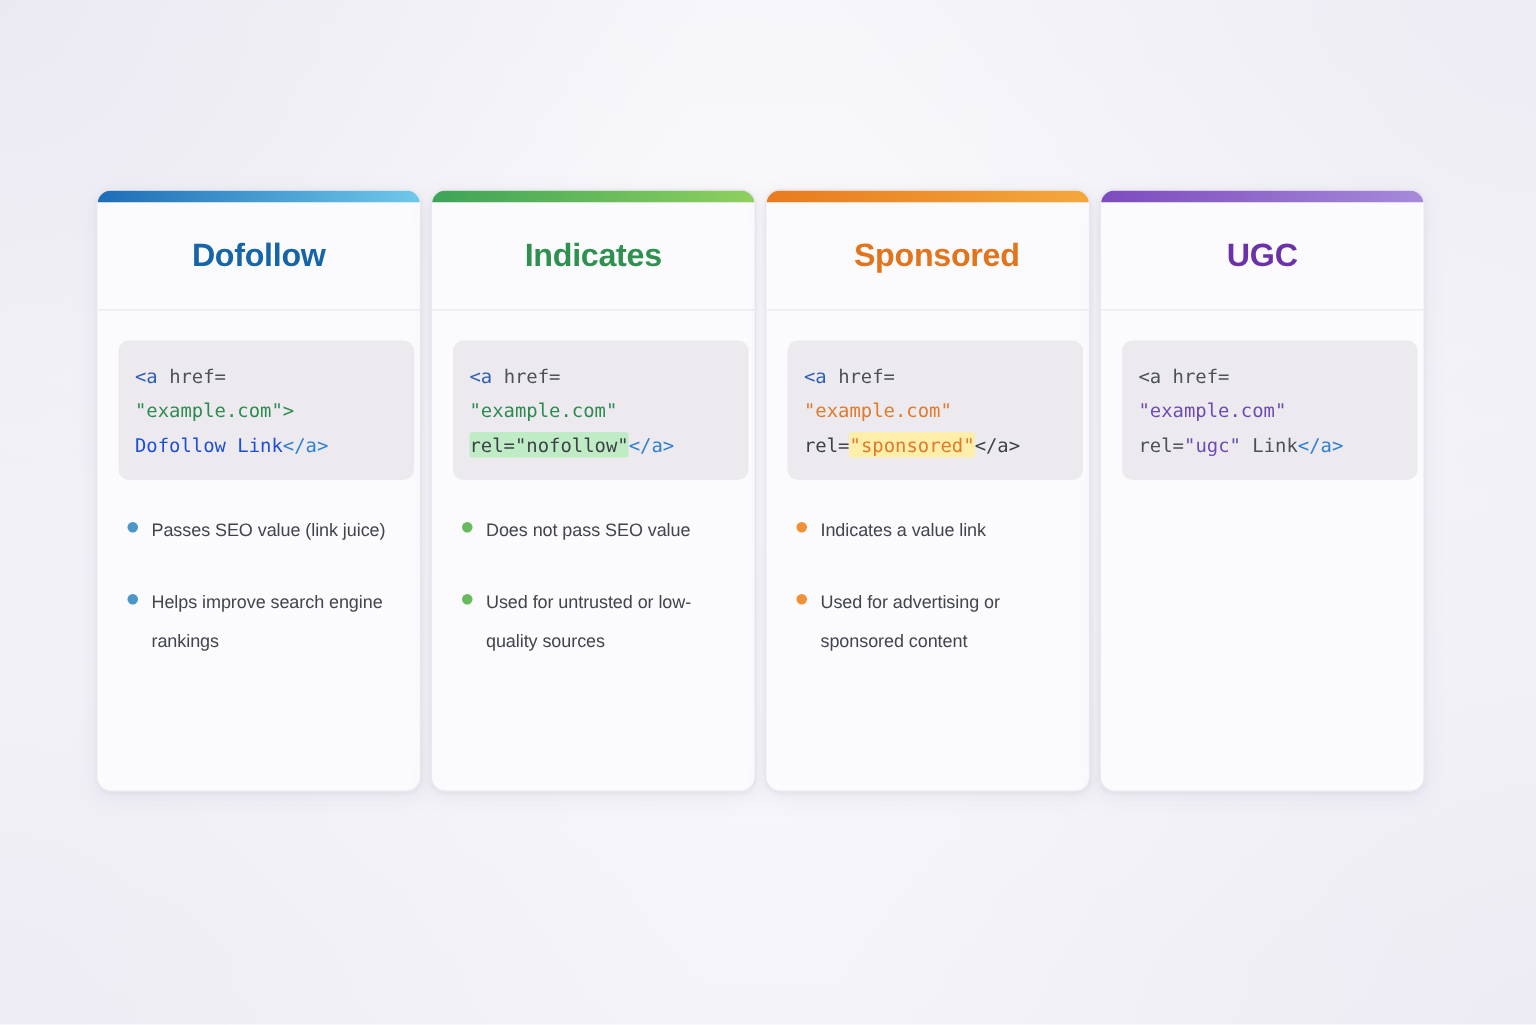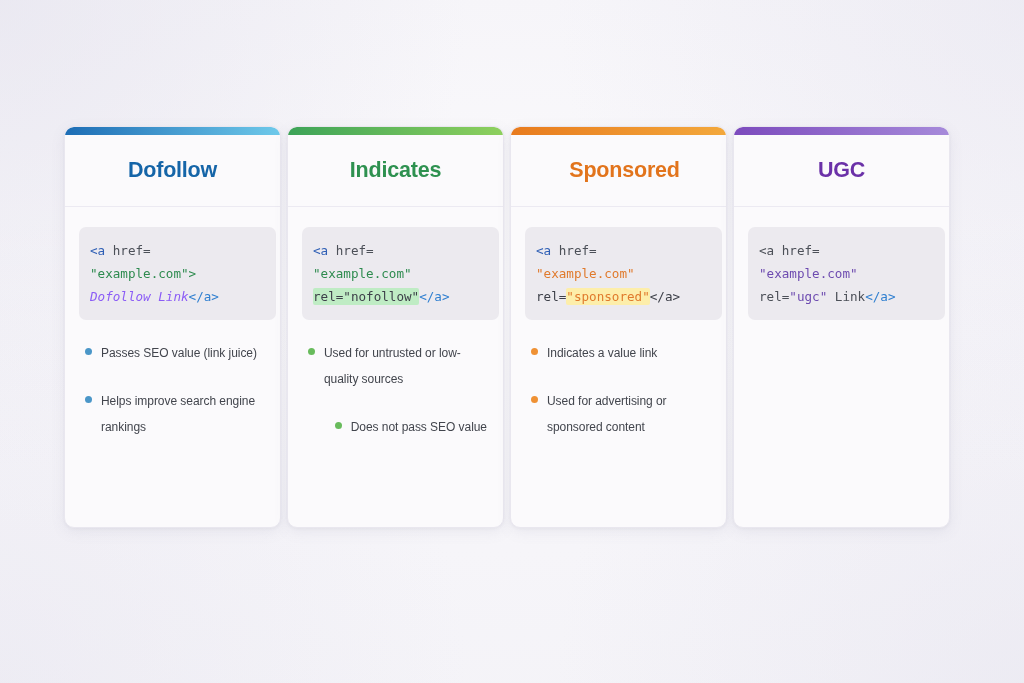--- a/index.html
+++ b/index.html
@@ -129,21 +129,21 @@
 <div id="board">
     <div class="card">
       <div class="accent-bar" style="background: linear-gradient(90deg, rgb(29, 109, 181) 0%, rgb(110, 201, 234) 100%);"></div>
       <div class="card-header">
         <div class="card-title" style="color: rgb(21, 101, 168);">Dofollow</div>
       </div>
       <div class="code-wrap">
         <div class="code-block">
           <span class="code-line"><span style="color: rgb(47, 95, 181);">&lt;a </span><span style="color: rgb(76, 80, 88);">href=</span></span>
           <span class="code-line"><span style="color: rgb(46, 139, 79);"> "example.com"&gt;</span></span>
-          <span class="code-line"><span style="color: #8b5cf6; font-style: italic;">Dofollow Link</span><span style="color: rgb(47, 127, 208);">&lt;/a&gt;</span></span>
+          <span class="code-line"><span style="color: #1d4ed8;">Dofollow Link</span><span style="color: rgb(47, 127, 208);">&lt;/a&gt;</span></span>
         </div>
       </div>
       <div class="features">
         <div class="feature">
           <span class="dot" style="background: rgb(74, 150, 200);"></span>
           <span class="feature-text">Passes SEO value (link juice)</span>
         </div>
         <div class="feature">
           <span class="dot" style="background: rgb(74, 150, 200);"></span>
           <span class="feature-text">Helps improve search engine rankings</span>
@@ -158,25 +158,25 @@
       <div class="code-wrap">
         <div class="code-block">
           <span class="code-line"><span style="color: rgb(47, 95, 181);">&lt;a </span><span style="color: rgb(76, 80, 88);">href=</span></span>
           <span class="code-line"><span style="color: rgb(46, 139, 79);"> "example.com"</span></span>
           <span class="code-line"><span class="hl" style="color: rgb(61, 64, 73); background: rgb(191, 236, 196);">rel="nofollow"</span><span style="color: rgb(47, 127, 208);">&lt;/a&gt;</span></span>
         </div>
       </div>
       <div class="features">
         <div class="feature">
           <span class="dot" style="background: rgb(104, 187, 92);"></span>
+          <span class="feature-text">Does not pass SEO value</span>
+        </div>
+        <div class="feature">
+          <span class="dot" style="background: rgb(104, 187, 92);"></span>
           <span class="feature-text">Used for untrusted or low-quality sources</span>
-        </div>
-        <div class="feature">
-          <span class="dot" style="background: rgb(104, 187, 92);"></span>
-          <span class="feature-text">Does not pass SEO value</span>
         </div>
       </div>
     </div>
     <div class="card">
       <div class="accent-bar" style="background: linear-gradient(90deg, rgb(232, 123, 30) 0%, rgb(243, 168, 60) 100%);"></div>
       <div class="card-header">
         <div class="card-title" style="color: rgb(226, 116, 28); margin-left: 12px;">Sponsored</div>
       </div>
       <div class="code-wrap">
         <div class="code-block">

